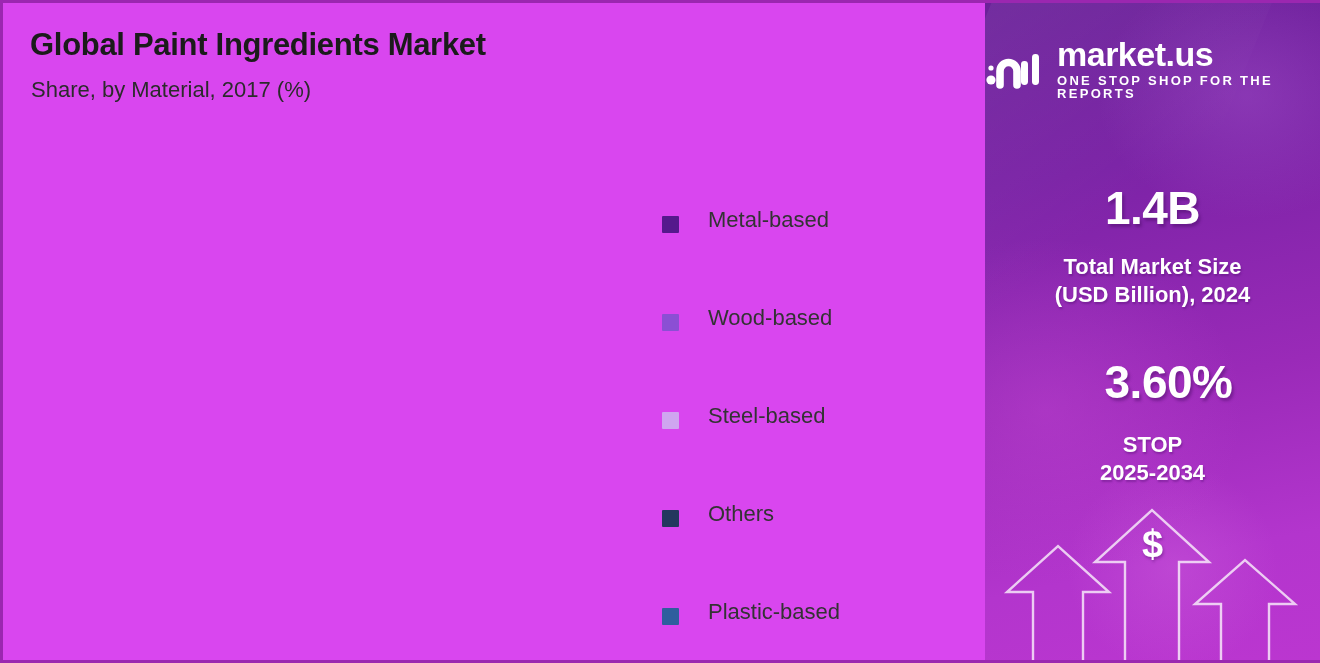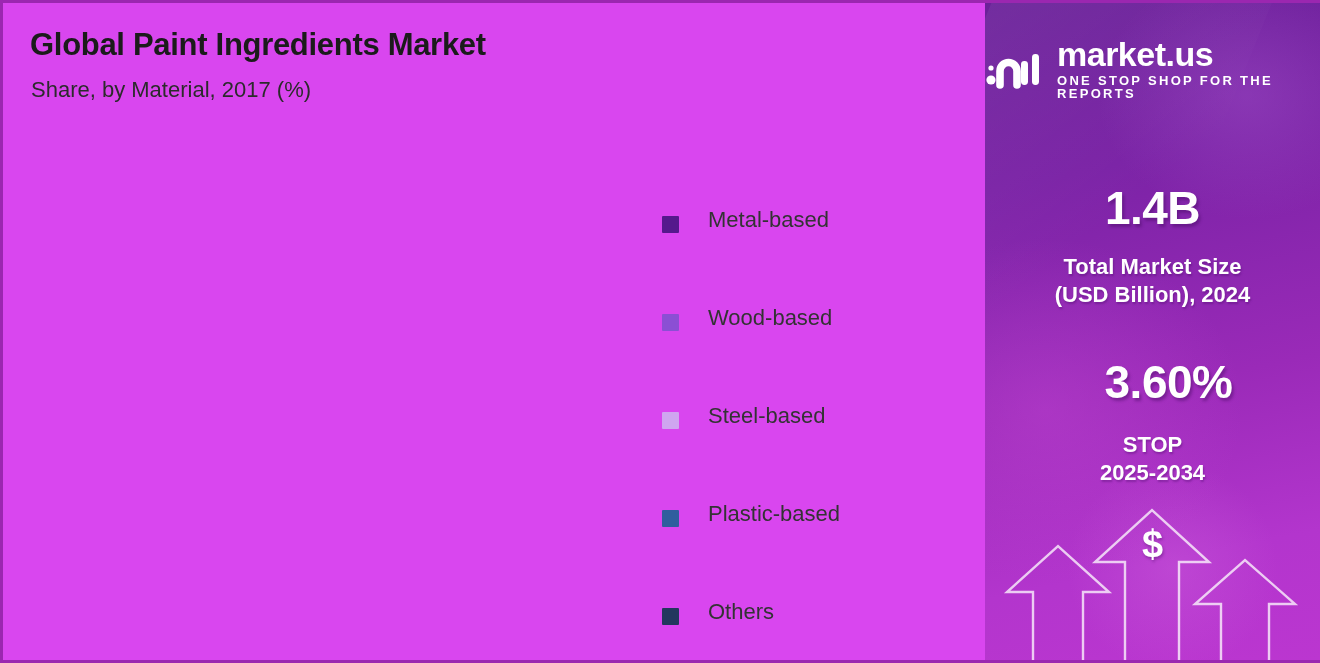--- a/index.html
+++ b/index.html
@@ -128,26 +128,26 @@
         </div>
         <div class="legend-row">
           <span class="legend-swatch" style="background: rgb(139, 79, 212);"></span>
           <span class="legend-label">Wood-based</span>
         </div>
         <div class="legend-row">
           <span class="legend-swatch" style="background: rgb(207, 166, 240);"></span>
           <span class="legend-label">Steel-based</span>
         </div>
         <div class="legend-row">
+          <span class="legend-swatch" style="background: rgb(35, 55, 94);"></span>
+          <span class="legend-label">Others</span>
+        </div>
+        <div class="legend-row">
           <span class="legend-swatch" style="background: rgb(47, 94, 158);"></span>
           <span class="legend-label">Plastic-based</span>
-        </div>
-        <div class="legend-row">
-          <span class="legend-swatch" style="background: rgb(35, 55, 94);"></span>
-          <span class="legend-label">Others</span>
         </div>
       </div>
   </div>
 
   <div id="right">
 
     <div id="logo">
       <svg id="logo-mark" width="62" height="44" viewBox="0 0 62 44">
         <circle cx="6" cy="33" r="4.6" fill="#ffffff"></circle>
         <path d="M15 38 L15 24 A8.5 8.5 0 0 1 32 24 L32 38" stroke="#ffffff" stroke-width="7.6" fill="none" stroke-linecap="round"></path>

